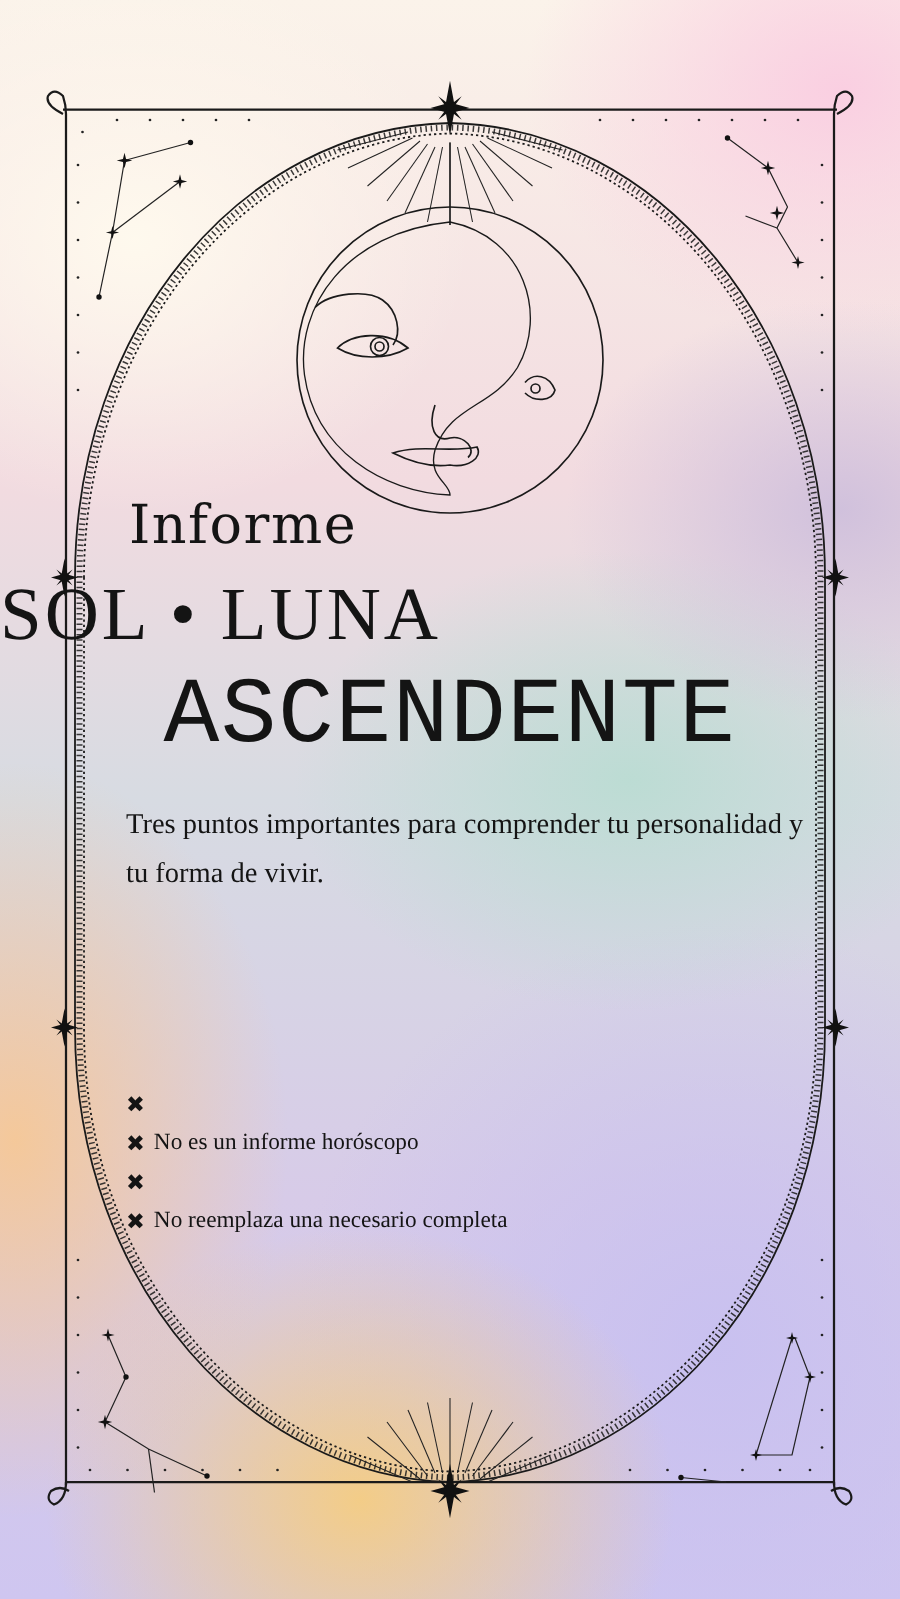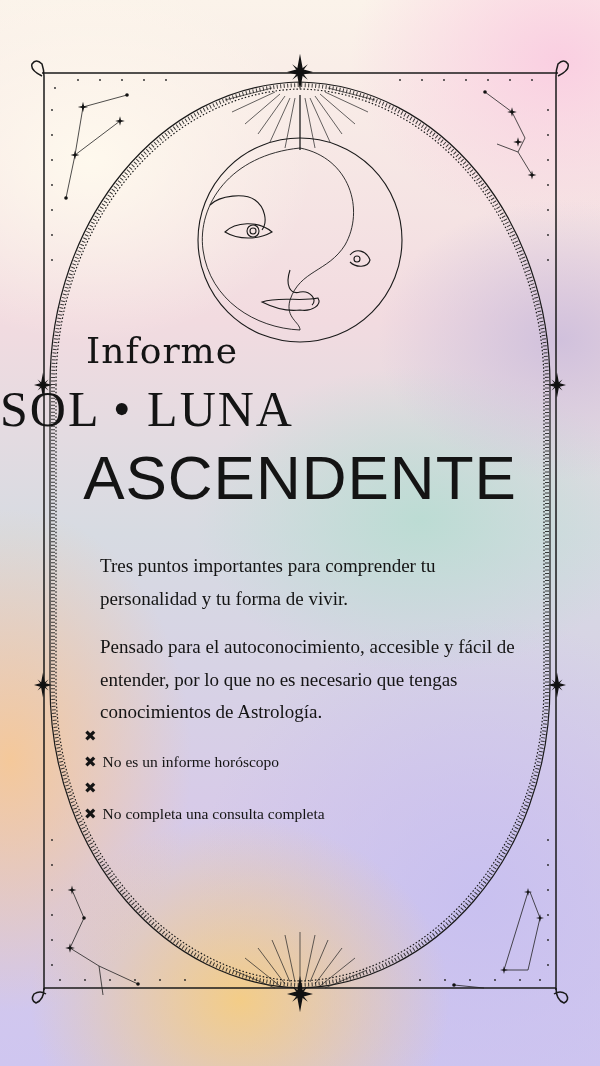--- a/index.html
+++ b/index.html
@@ -12,23 +12,23 @@
       radial-gradient(ellipse 320px 220px at 420px 520px, rgba(185,220,210,0.9), rgba(185,220,210,0) 70%),
       radial-gradient(ellipse 260px 360px at 10px 760px, rgba(246,200,150,0.95), rgba(246,200,150,0) 70%),
       radial-gradient(ellipse 300px 260px at 240px 1000px, rgba(245,205,130,0.95), rgba(245,205,130,0) 70%),
       radial-gradient(ellipse 380px 380px at 480px 900px, rgba(200,192,240,0.95), rgba(200,192,240,0) 75%),
       linear-gradient(180deg, #fbf3ea 0%, #f2dbe0 30%, #d7dbe2 50%, #d7cbe8 75%, #cfc6f0 100%);
   }
   svg.frame { position:absolute; left:0; top:0; }
   .text { position:absolute; color:#141414; }
   .informe { left:86px; top:330px; font-family:"DejaVu Serif", serif; font-weight:300; font-size:36px; letter-spacing:1px; }
   .title1 { left:0; width:600px; text-align:left; top:380px; font-family:"Liberation Serif", serif; font-size:50px; letter-spacing:2px; }
-  .title2 { left:0; width:600px; text-align:center; top:442px; font-family:Liberation Sans, sans-serif; font-size:62px; letter-spacing:1px; }
+  .title2 { left:0; width:600px; text-align:center; top:442px; font-family:Liberation Mono, monospace; font-size:62px; letter-spacing:1px; }
   .desc { left:84px; top:534px; width:460px; font-family:"Liberation Serif", serif; font-size:19px; line-height:32.5px; }
-  .desc p { margin:16px; }
+  .desc p { margin:0; }
   .list { left:84px; top:723px; font-family:"Liberation Serif", serif; font-size:15.5px; line-height:26px; }
   .list-item { display:flex; align-items:center; }
   .x-icon { font-size:15px; font-weight:bold; margin-right:6px; font-family:"DejaVu Sans", sans-serif; }
 </style>
 </head>
 <body>
 
 <div class="bg"></div>
 
 <svg class="frame" width="600" height="1066" viewBox="0 0 600 1066">
@@ -195,31 +195,30 @@
       <circle cx="540" cy="980" r="0.9"></circle>
   </g>
 </svg>
 
 <div class="text informe">Informe</div>
 <div class="text title1">SOL • LUNA</div>
 <div class="text title2">ASCENDENTE</div>
 
 <div class="text desc">
   <p>Tres puntos importantes para comprender tu personalidad y tu forma de vivir.</p>
-  <p>Pensado para el autoconocimiento, accesible y fácil de entender, por lo que no es necesario que tengas conocimientos de Astrología.</p>
 </div>
 
 <div class="text list">
   <div class="list-item">
     <span class="x-icon">✖</span>
   </div>
   <div class="list-item">
     <span class="x-icon">✖</span>
     <span>No es un informe horóscopo</span>
   </div>
   <div class="list-item">
     <span class="x-icon">✖</span>
   </div>
   <div class="list-item">
     <span class="x-icon">✖</span>
-    <span>No completa una consulta completa</span>
+    <span>No reemplaza una necesario completa</span>
   </div>
 </div>
 
 </body></html>

